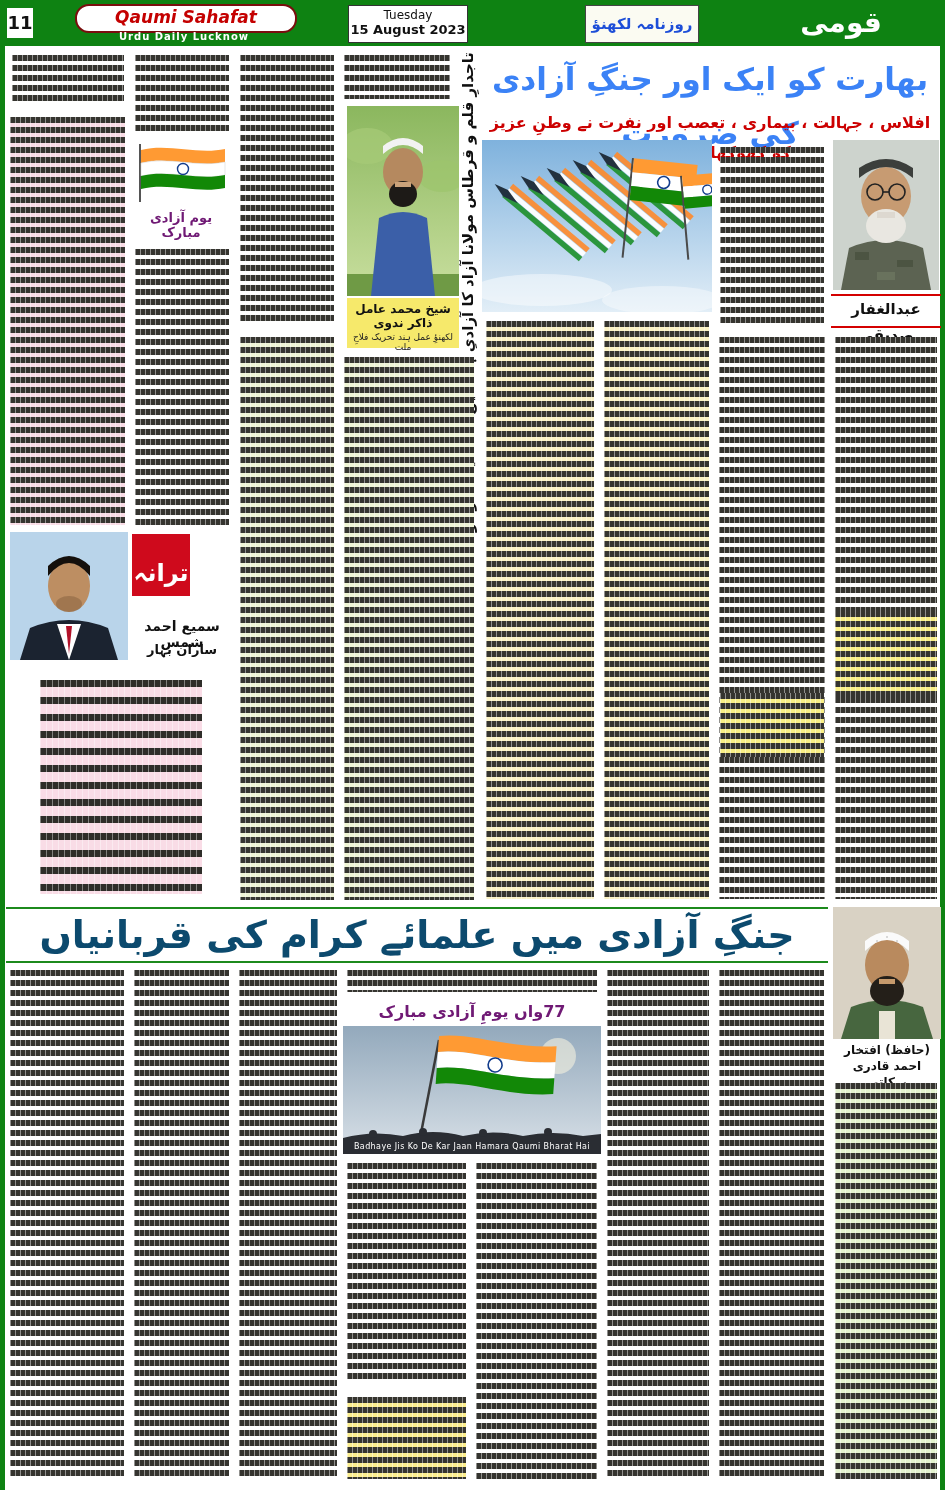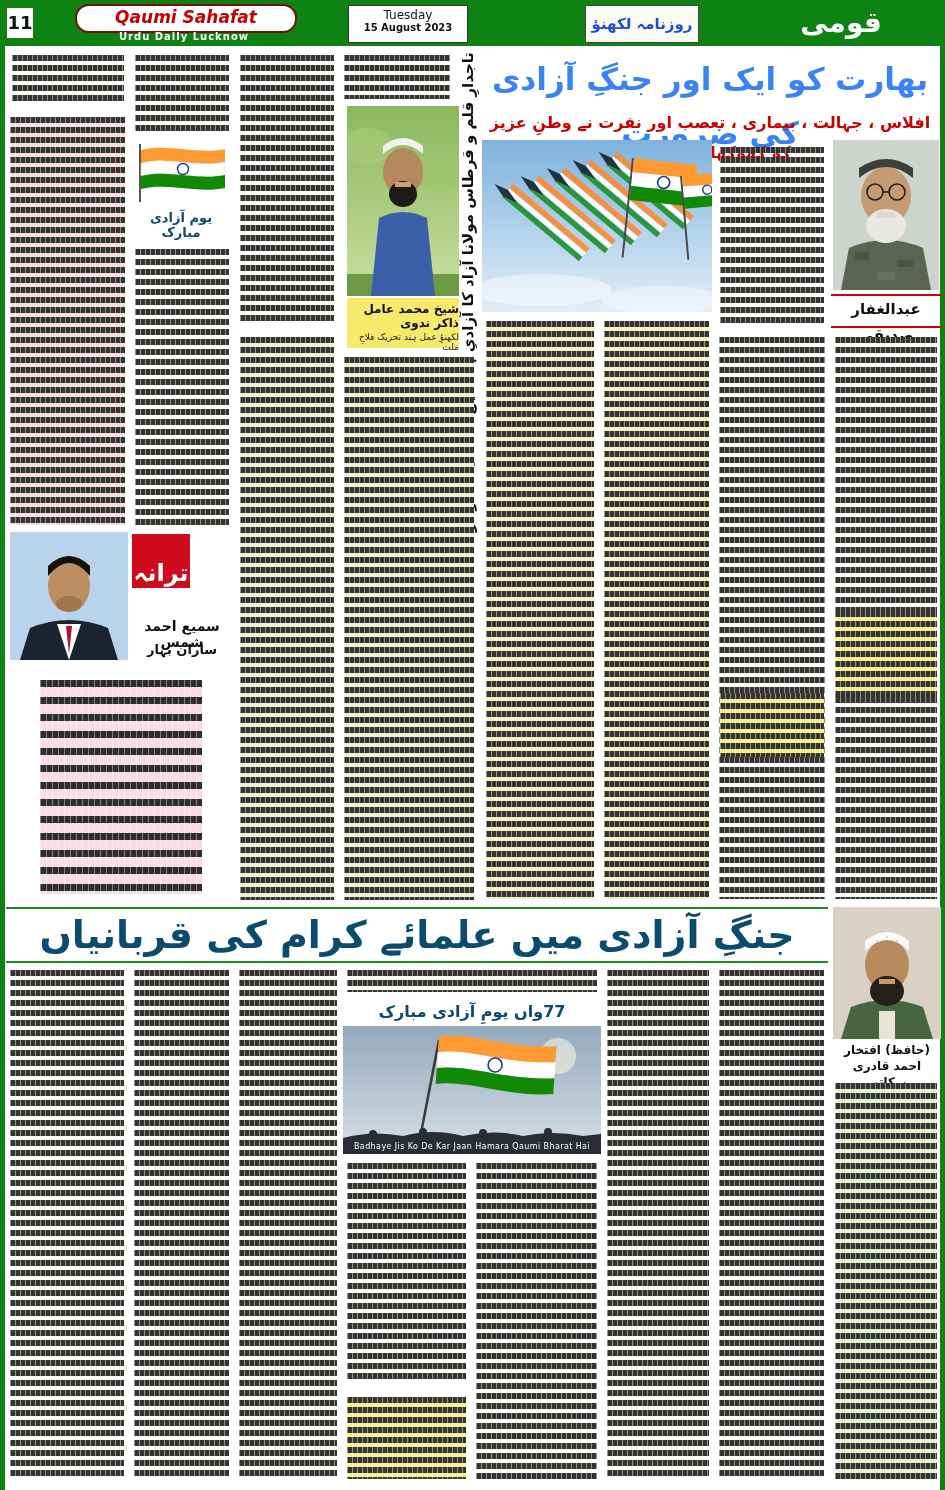--- a/index.html
+++ b/index.html
@@ -22,39 +22,39 @@
   .pagenum{position:absolute;left:7px;top:8px;width:26px;height:30px;background:#fff;
            color:#111;font-weight:bold;font-size:18px;line-height:30px;text-align:center;}
   .logobox{position:absolute;left:75px;top:4px;width:218px;height:25px;background:#fff;
            border:2px solid #7a0d0d;border-radius:14px;color:#c40000;font-weight:bold;
            font-style:italic;font-size:17px;line-height:22px;text-align:center;}
   .logosub{position:absolute;left:75px;top:31px;width:218px;color:#fff;font-weight:bold;
            font-size:10px;text-align:center;letter-spacing:1px;}
   .datebox{position:absolute;left:348px;top:5px;width:118px;height:36px;background:#fff;
            border:1px solid #333;text-align:center;color:#111;}
   .datebox .d1{font-size:12px;margin-top:2px;}
-  .datebox .d2{font-size:10px;font-weight:bold;}
+  .datebox .d2{font-size:13px;font-weight:bold;}
   .edbox{position:absolute;left:585px;top:5px;width:112px;height:36px;background:#fbfbf2;
          border:1px solid #444;color:#1d4ed8;font-weight:bold;font-size:15px;line-height:36px;
          text-align:center;}
   .mast-ur{position:absolute;left:745px;top:1px;width:192px;height:44px;color:#fff;
            font-weight:bold;font-size:28px;line-height:44px;text-align:center;}
   .hl-main{font-weight:bold;color:#3b82f6;text-align:center;}
   .hl-sub{font-weight:bold;color:#cc0000;text-align:center;}
   .vhl{transform-origin:left top;transform:rotate(-90deg);font-weight:bold;color:#101010;
        font-size:15px;text-align:center;white-space:nowrap;}
   .capname{font-weight:bold;color:#111;text-align:center;}
   .banner{position:absolute;left:6px;top:907px;width:822px;height:56px;background:#fff;
           border-top:2px solid #1c8a1c;border-bottom:2px solid #1c8a1c;box-sizing:border-box;
           color:#0c4a6e;font-weight:bold;font-size:38px;line-height:52px;text-align:center;}
-  .tarana-box{position:absolute;left:132px;top:534px;width:58px;height:54px;background:#cf0a1c;
+  .tarana-box{position:absolute;left:132px;top:534px;width:58px;height:62px;background:#cf0a1c;
           color:#fff;font-weight:bold;font-size:24px;line-height:78px;text-align:center;}
   .flagcap{position:absolute;left:0;bottom:3px;width:100%;text-align:center;color:#fff;
           font-size:8px;letter-spacing:.4px;}
-  .redhead{color:#0c4a6e;font-weight:bold;text-align:center;}
+  .redhead{color:#701a75;font-weight:bold;text-align:center;}
 </style>
 </head>
 <body>
 
 <div class="page">
 
   <div class="header">
     <div class="pagenum">11</div>
     <div class="logobox">Qaumi Sahafat</div>
     <div class="logosub">Urdu Daily Lucknow</div>
@@ -195,21 +195,21 @@
       <ellipse cx="20" cy="40" rx="26" ry="18" fill="#a7cb77" opacity="0.7"></ellipse>
       <ellipse cx="95" cy="70" rx="24" ry="16" fill="#9dc46c" opacity="0.7"></ellipse>
       <rect x="0" y="168" width="112" height="22" fill="#6f9a45"></rect>
       <path d="M24,190 L32,112 Q56,100 80,112 L88,190 Z" fill="#3b5fa8"></path>
       <ellipse cx="56" cy="66" rx="20" ry="24" fill="#b5895f"></ellipse>
       <ellipse cx="56" cy="88" rx="14" ry="13" fill="#1d1a17"></ellipse>
       <rect x="48" y="76" width="16" height="5" fill="#caa27a"></rect>
       <path d="M36,48 Q56,30 76,48 L76,40 Q56,24 36,40 Z" fill="#f2f2f2"></path>
     </svg>
   </div>
-  <div class="abs" style="left:347px;top:298px;width:112px;height:50px;background:#f6e96b;text-align:right;">
+  <div class="abs" style="left:347px;top:298px;width:112px;height:50px;background:#f6e96b;text-align:center;">
     <div class="rtl" style="font-weight:bold;font-size:12px;margin-top:4px;color:#111;">شیخ محمد عامل ذاکر ندوی</div>
     <div class="rtl" style="font-size:9px;color:#222;margin-top:2px;">لکھنؤِ عمل ہند تحریک فلاحِ ملت</div>
   </div>
   <div class="tx" style="left:340px;top:352px;width:138px;height:553px;background-color:#eef3d4;"></div>
 
   <div class="abs" style="left:10px;top:532px;width:118px;height:128px;">
     <svg width="118" height="128" viewBox="0 0 118 128">
       <rect width="118" height="128" fill="#b9d4ea"></rect>
       <path d="M10,128 L20,96 Q59,80 98,96 L108,128 Z" fill="#1b2330"></path>
       <path d="M47,92 L59,128 L71,92 Z" fill="#ffffff"></path>

